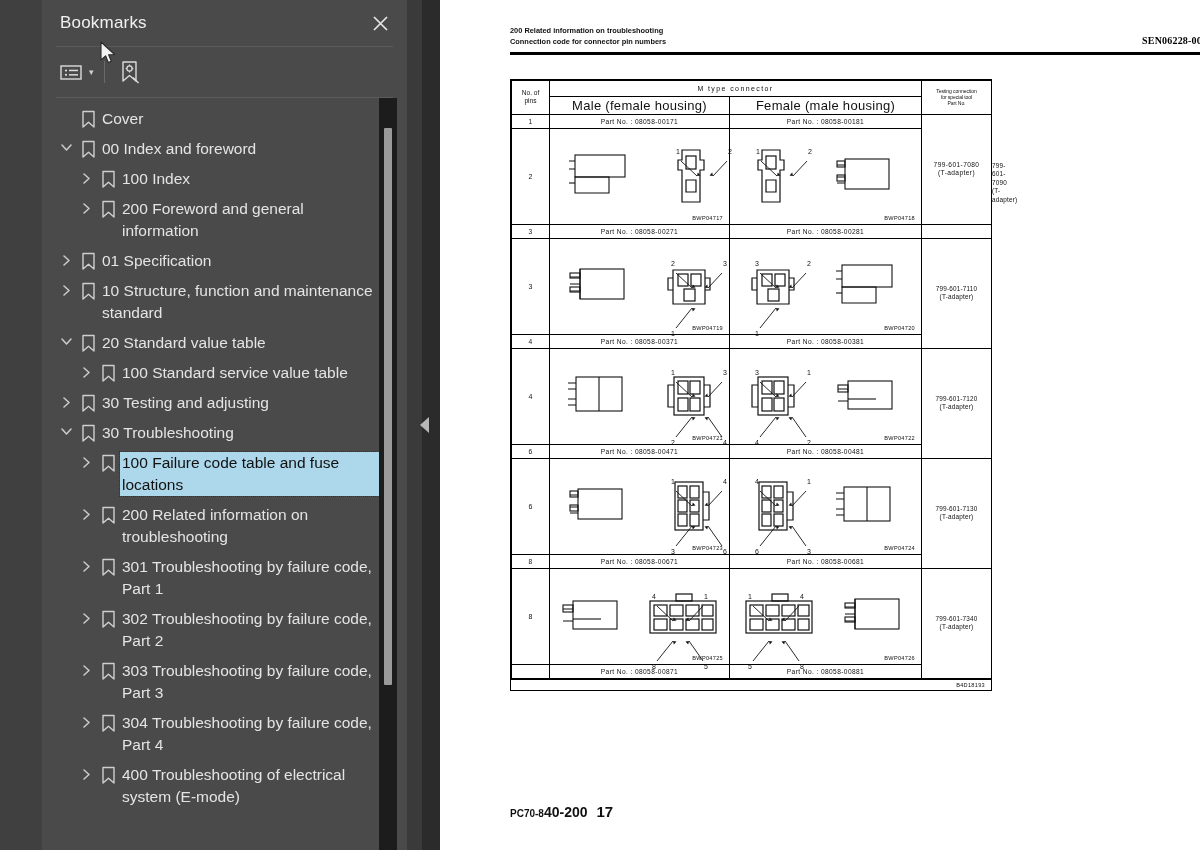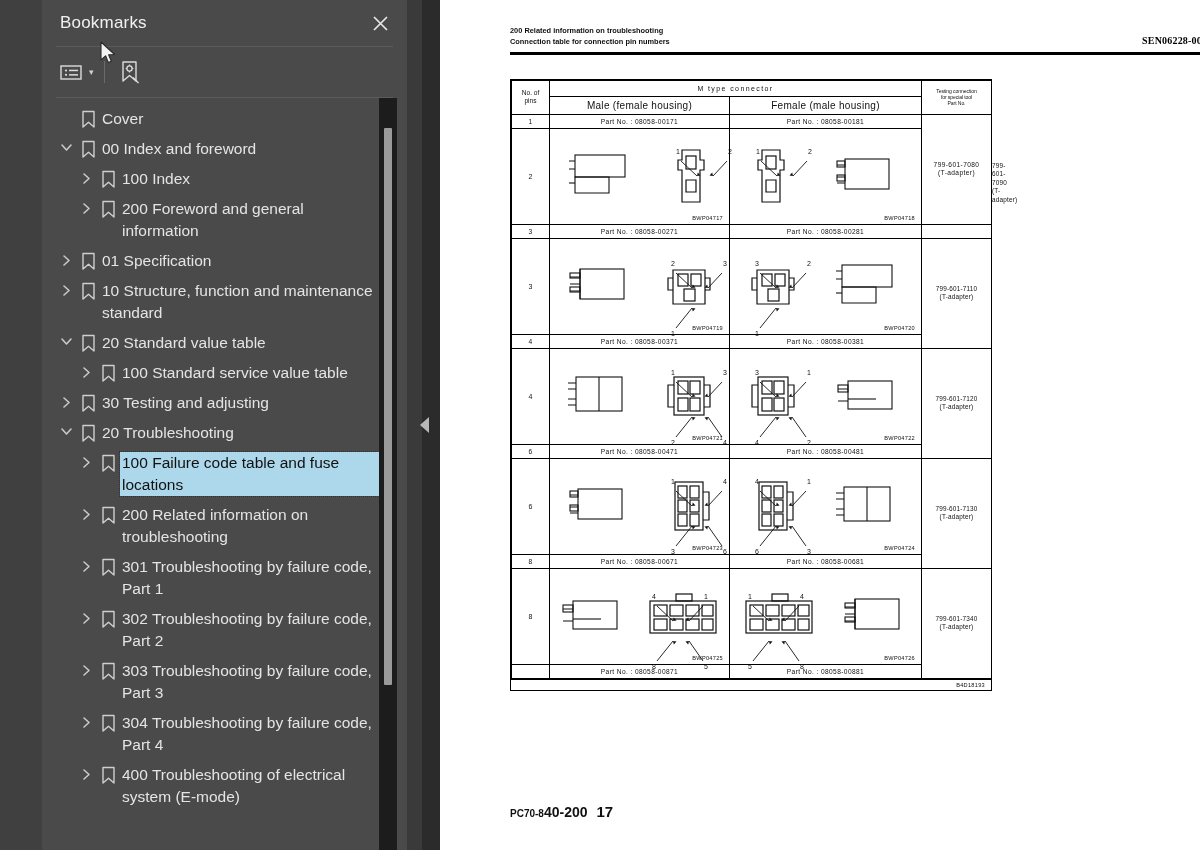--- a/index.html
+++ b/index.html
@@ -188,21 +188,21 @@
     color: #111;
     font-family: "Liberation Sans", sans-serif;
   }
   .col-pins { width: 38px; }
   .col-male { width: 180px; }
   .col-female { width: 192px; }
   .col-tool { width: 70px; }
 
   .th-pins { font-size: 6.6px; line-height: 8px; height: 34px; }
   .th-mtype { font-size: 7px; letter-spacing: 1.4px; height: 16px; }
-  .th-sub { font-size: 10px; letter-spacing: .3px; height: 18px; }
+  .th-sub { font-size: 13px; letter-spacing: .3px; height: 18px; }
   .th-tool {
     font-size: 5.1px; line-height: 6.2px; text-align: left;
     padding: 1px 2px; letter-spacing: -.1px;
   }
   .partno-row td {
     font-size: 6.6px; letter-spacing: .4px; height: 14px;
   }
   .pin-num { font-size: 7px; }
   .tool-cell { font-size: 6.4px; line-height: 8.4px; letter-spacing: .2px; }
 
@@ -408,21 +408,21 @@
             <div class="bm-chev">
               <svg width="13" height="11" viewBox="0 0 13 11">
                 <path d="M2,3 L6.5,8 L11,3" fill="none" stroke="#c9c9c9" stroke-width="1.6" stroke-linecap="round" stroke-linejoin="round"></path>
               </svg>
             </div>
             <div class="bm-ico">
               <svg width="15" height="19" viewBox="0 0 15 19" class="fig-svg">
                 <path d="M2,1.5 L13,1.5 L13,17 L7.5,12.2 L2,17 Z" fill="none" stroke="#cfcfcf" stroke-width="1.4" stroke-linejoin="round"></path>
               </svg>
             </div>
-            <div class="bm-label">20 Troubleshooting</div>
+            <div class="bm-label">30 Troubleshooting</div>
           </div>
           <div class="bm-row selected" style="padding-left: 34px;">
             <div class="bm-chev">
               <svg width="11" height="13" viewBox="0 0 11 13">
                 <path d="M3,2 L8,6.5 L3,11" fill="none" stroke="#c9c9c9" stroke-width="1.6" stroke-linecap="round" stroke-linejoin="round"></path>
               </svg>
             </div>
             <div class="bm-ico">
               <svg width="15" height="19" viewBox="0 0 15 19" class="fig-svg">
                 <path d="M2,1.5 L13,1.5 L13,17 L7.5,12.2 L2,17 Z" fill="none" stroke="#cfcfcf" stroke-width="1.4" stroke-linejoin="round"></path>
@@ -525,21 +525,21 @@
     <div id="divider-left-edge"></div>
     <div class="collapse-handle"></div>
   </div>
 
   <div id="doc-area">
     <div class="page">
 
       <div class="doc-header">
         <div class="doc-head-left">
           <div>200 Related information on troubleshooting</div>
-          <div>Connection table for connection pin numbers</div>
+          <div>Connection code for connector pin numbers</div>
         </div>
         <div class="doc-head-right">SEN06228-00</div>
       </div>
       <div class="doc-rule"></div>
 
       <div class="tbl-wrap">
         <table class="conn">
           <colgroup>
             <col class="col-pins">
               <col class="col-male">

